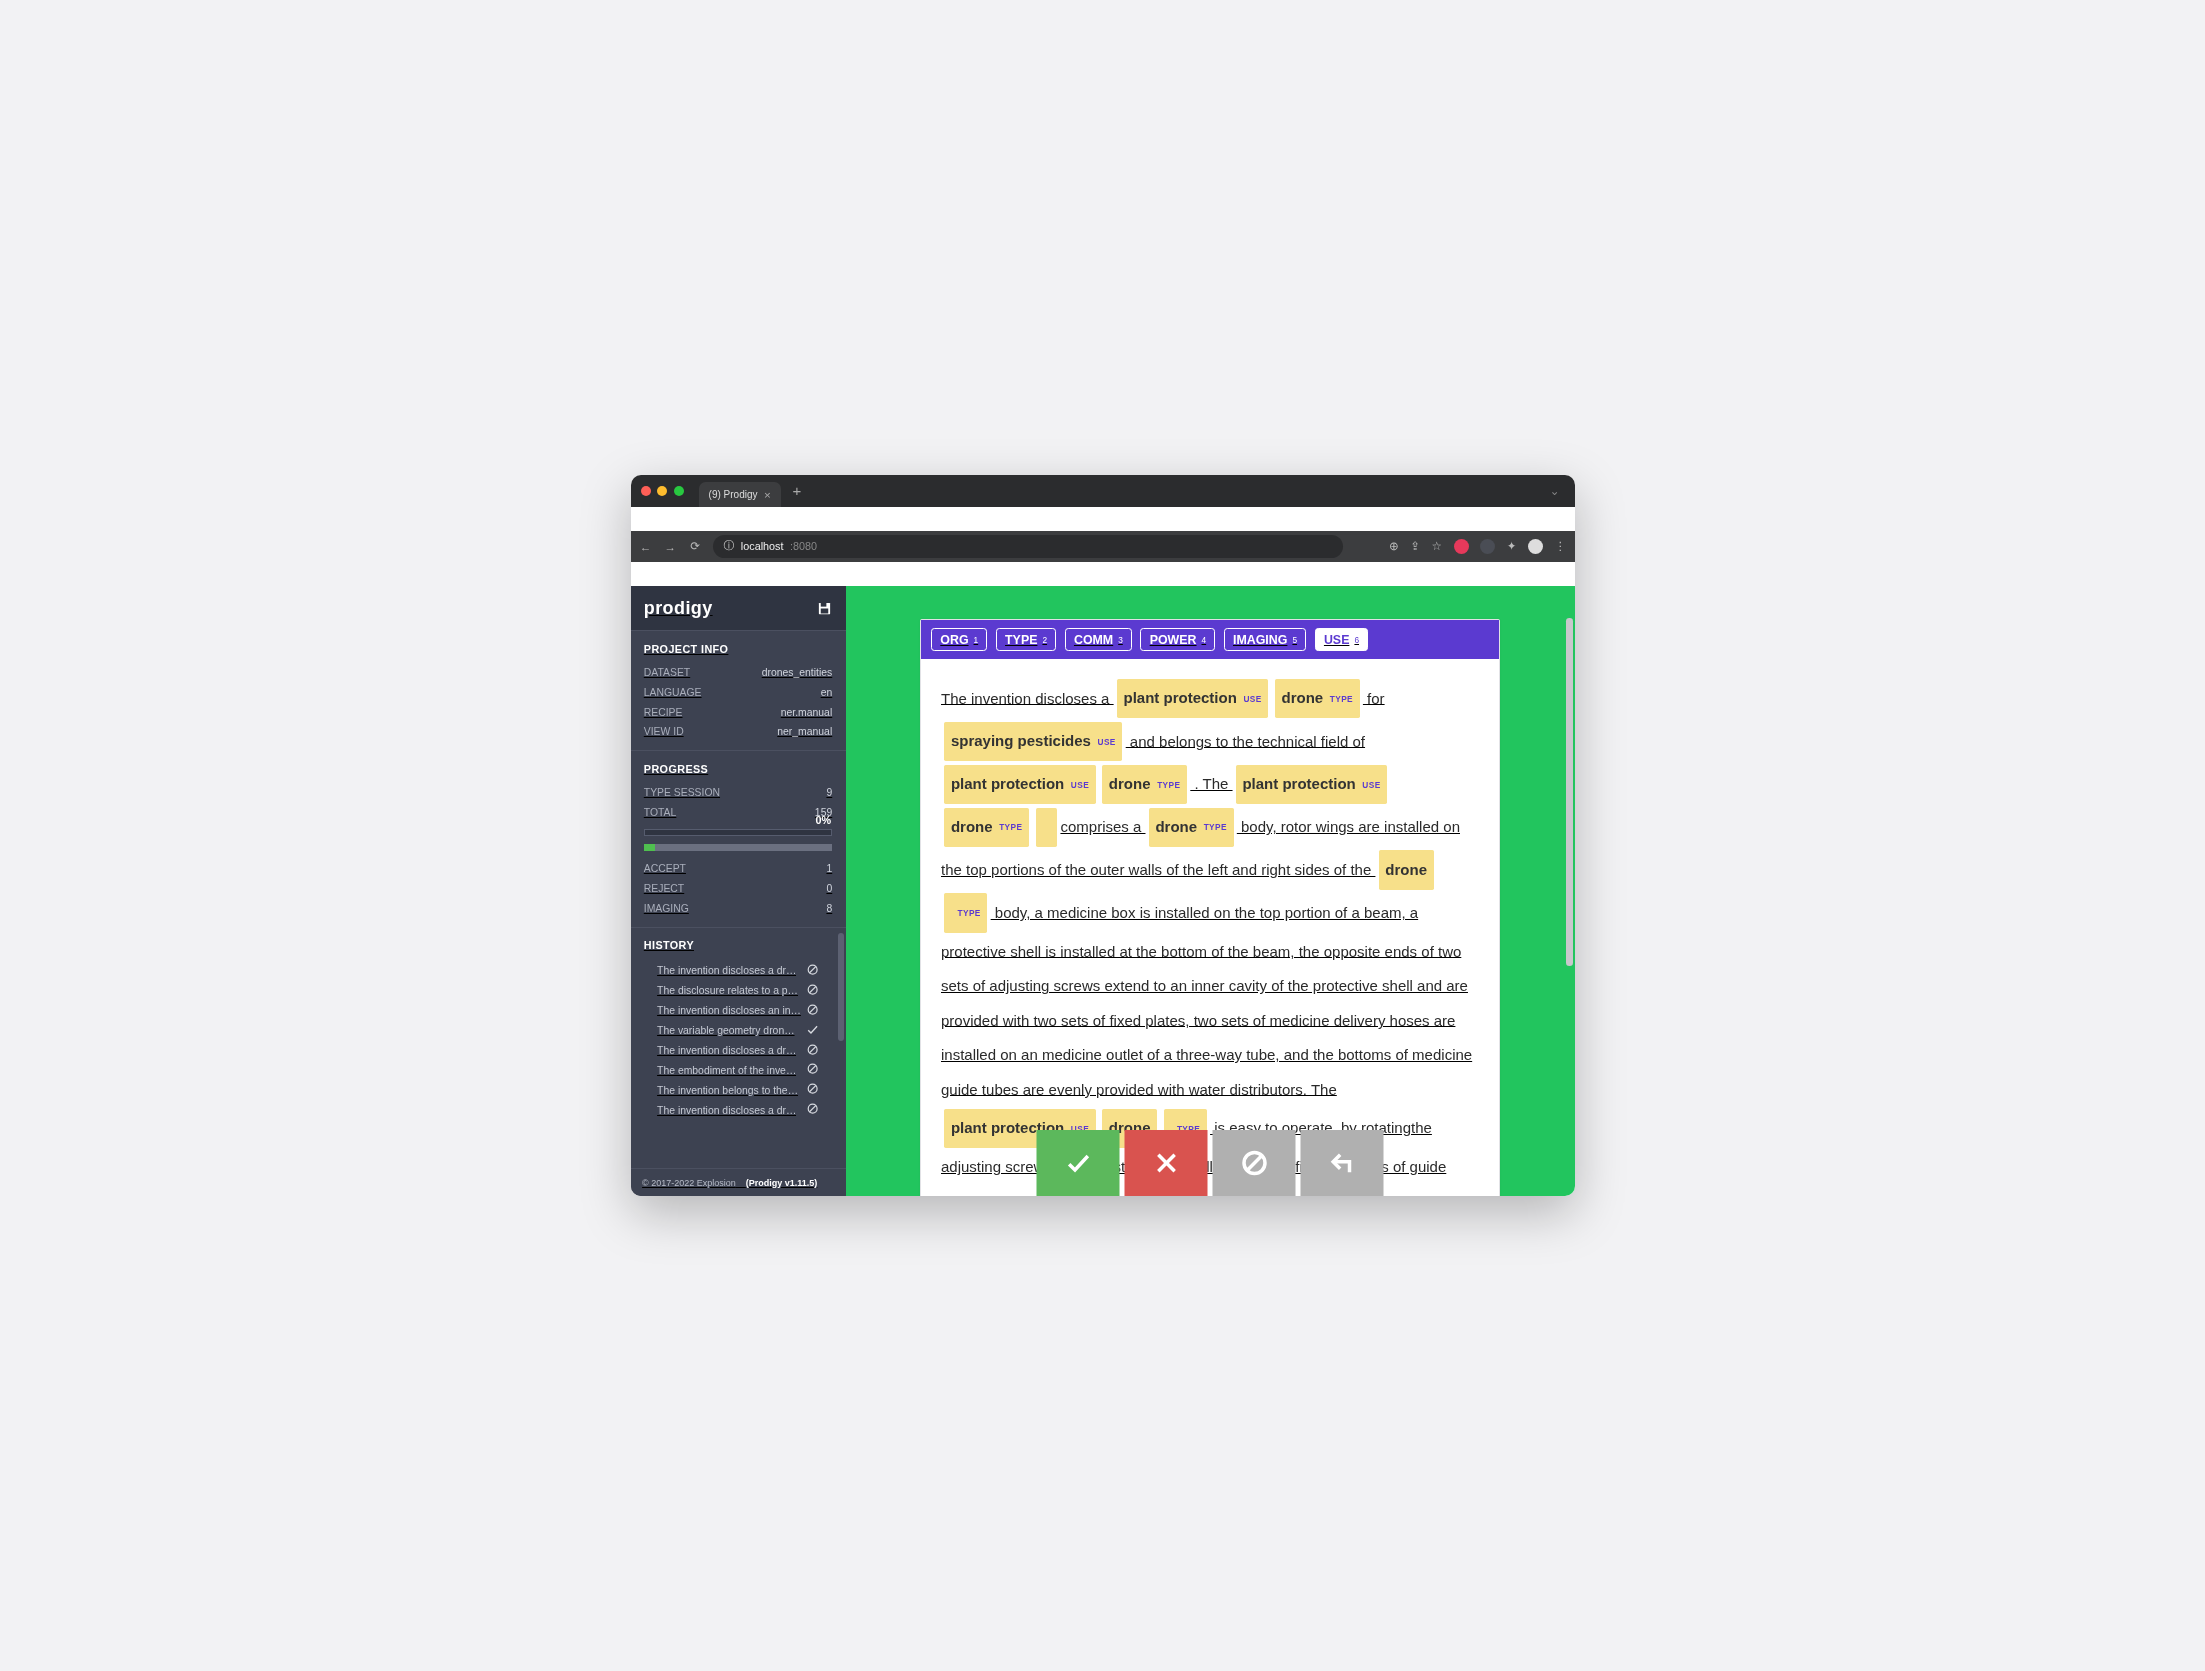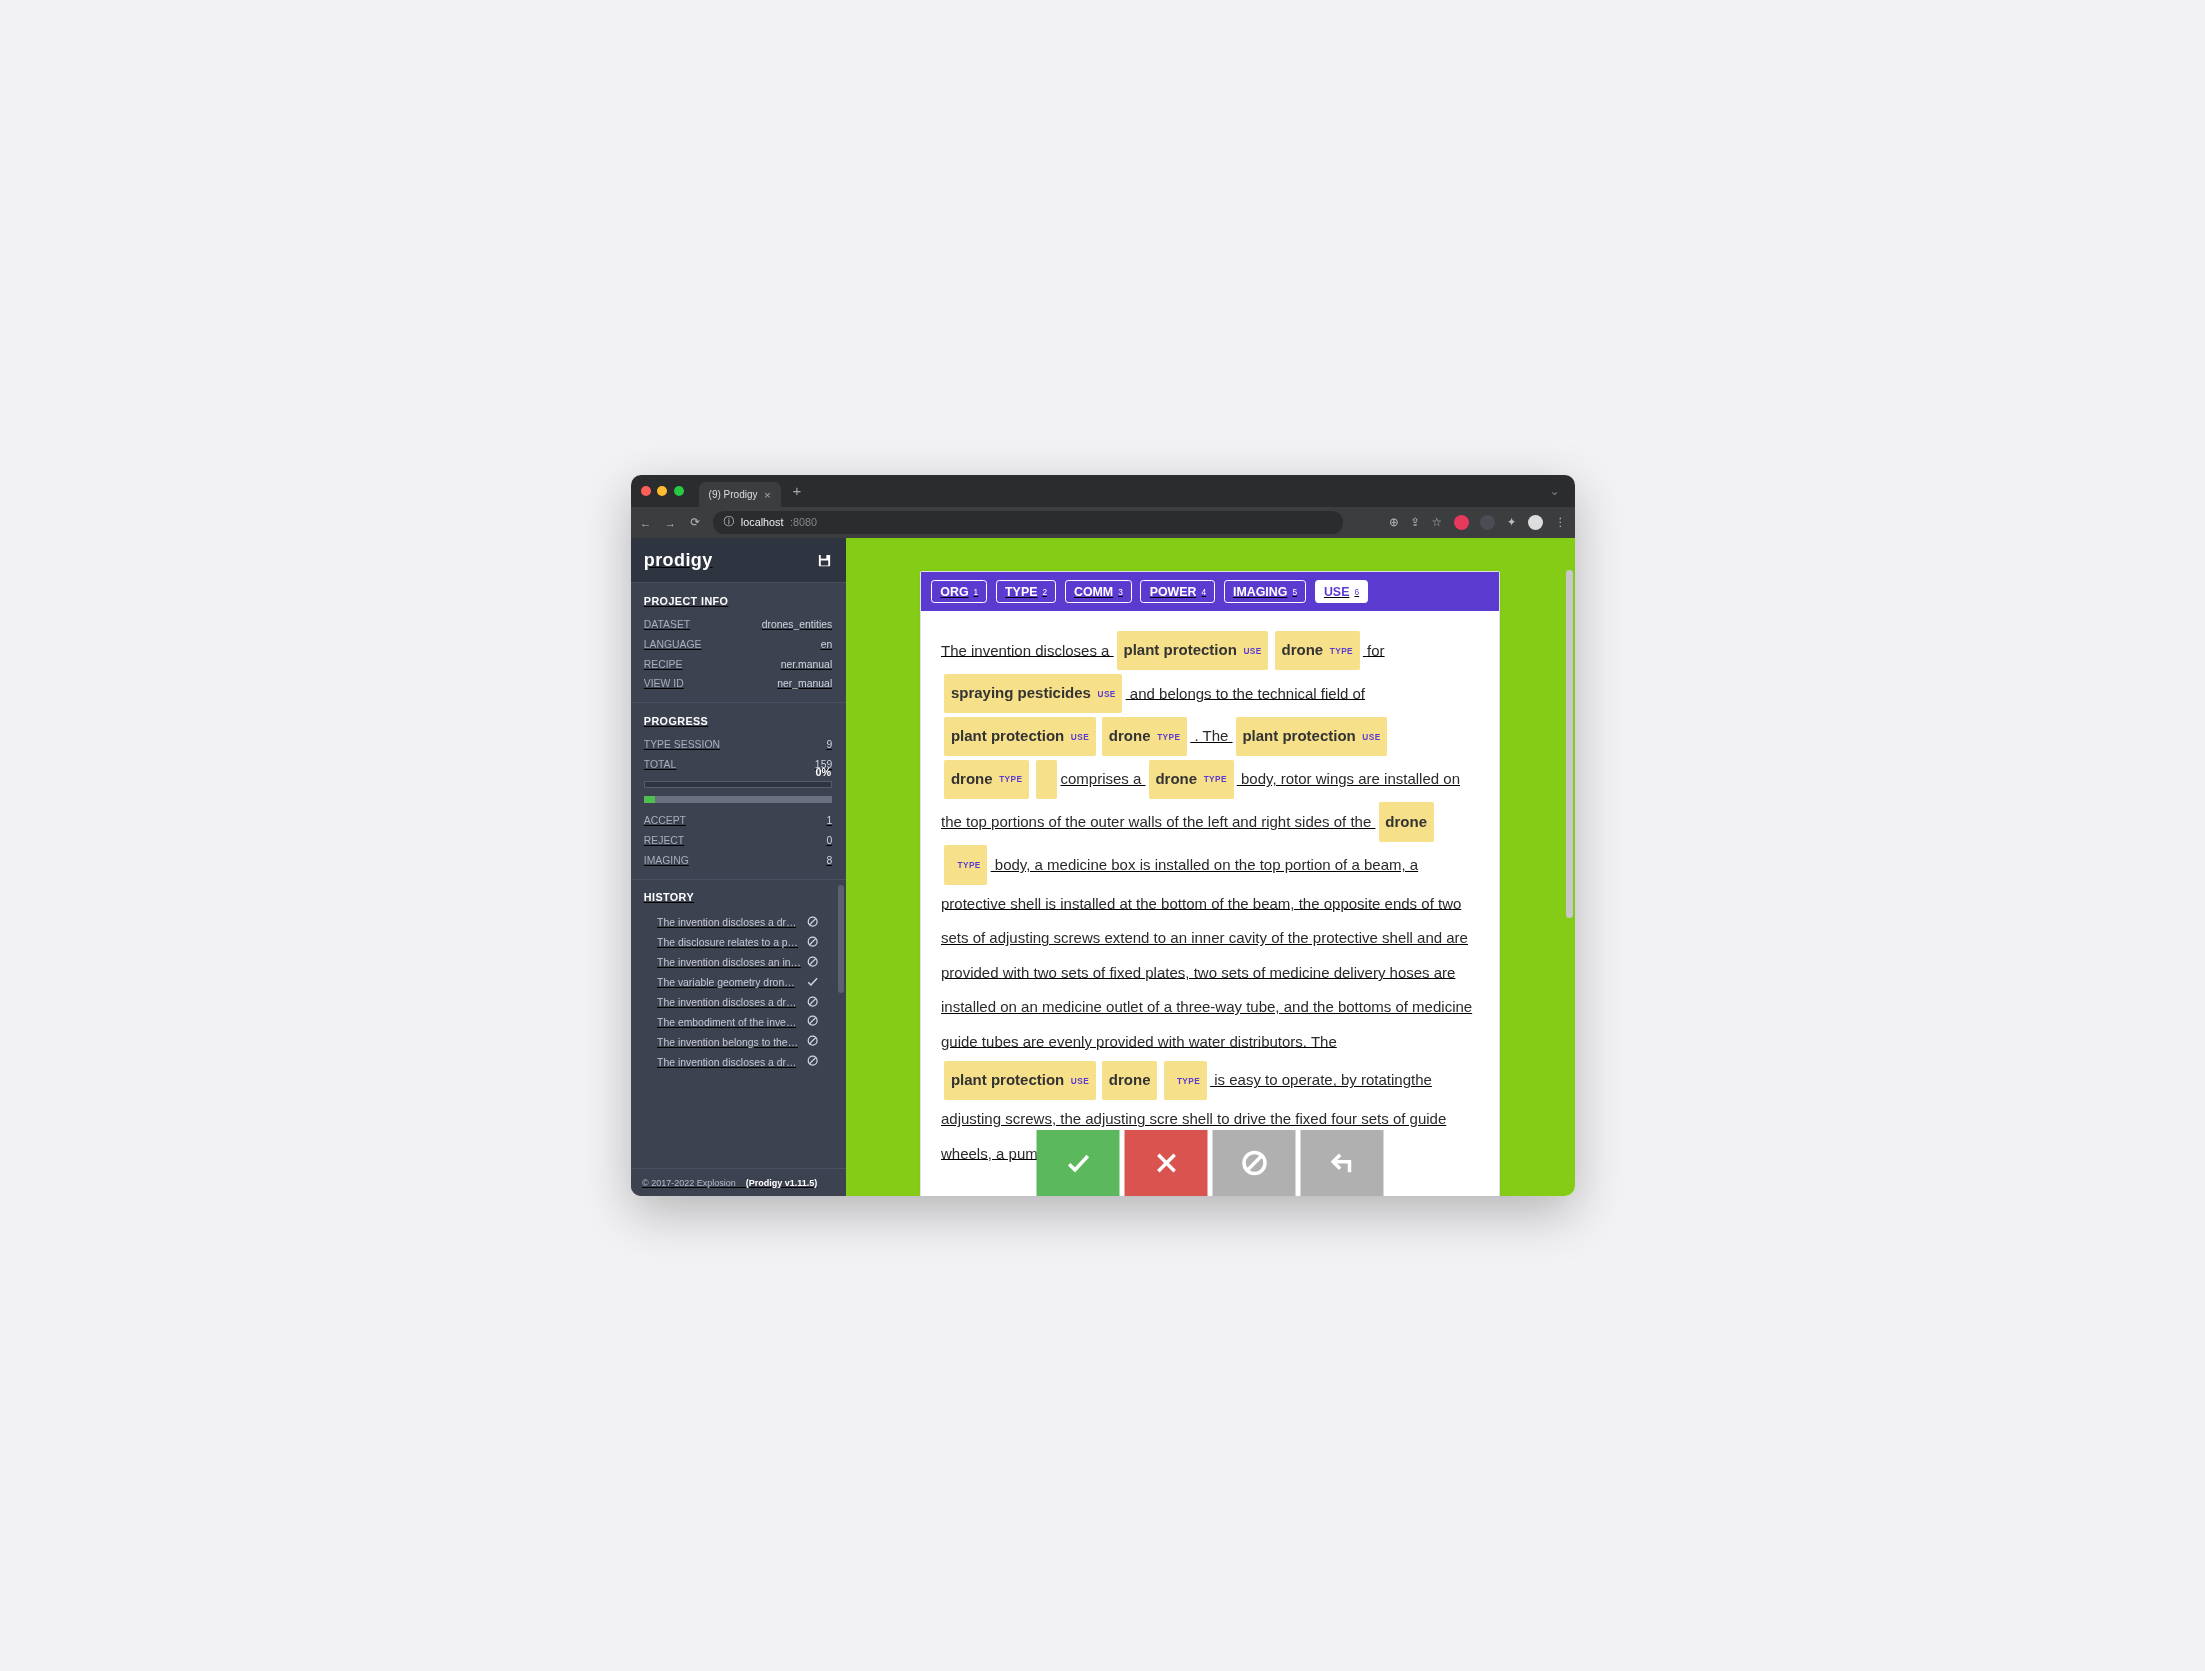--- a/index.html
+++ b/index.html
@@ -14,20 +14,21 @@
   }
   .browser-window {
     width: 944px;
     height: 721px;
     background: #fff;
     border-radius: 10px;
     box-shadow: 0 16.6px 50px rgba(0,0,0,.25);
     overflow: hidden;
     display: flex;
     flex-direction: column;
+    gap: 24px;
   }
   
   .tab-strip {
     height: 31.5px;
     background: #2b2c2e;
     display: flex;
     align-items: center;
     padding: 0 10px;
     gap: 6.6px;
   }
@@ -89,21 +90,21 @@
     display:flex;align-items:flex-end;justify-content:space-between;
     padding:3.3px 13.3px;color:#c6cad4;font-size:10.4px;
   }
   .hist-row .txt{white-space:nowrap;overflow:hidden;text-overflow:ellipsis;max-width:157px;}
   .hist-ico{width:13.3px;height:13.3px;flex-shrink:0;}
   .footer{
     padding:8.3px 11.6px;color:#b7bcc8;font-size:9px;background:#3d4251;
     border-top:0.8px solid #4b5060;
   }
   
-  .main{flex:1;background:#84cc16;overflow-y:auto;position:relative;padding-bottom:0;}
+  .main{flex:1;background:#22c55e;overflow-y:auto;position:relative;padding-bottom:0;}
   .card{
     margin:33px auto 0;max-width:580px;background:#fff;border:0.8px solid #e2e2e6;
     border-radius:1.7px;box-shadow:0 0.8px 2.5px rgba(0,0,0,.05);
   }
   .label-bar{
     background:#5b3ad0;padding:8.3px 10px;display:flex;gap:8.3px;flex-wrap:wrap;
   }
   .lbl{
     border:1.7px solid #fff;color:#fff;font-weight:700;font-size:12.4px;
     padding:3.3px 8.3px;border-radius:3.3px;display:flex;align-items:center;gap:5px;

